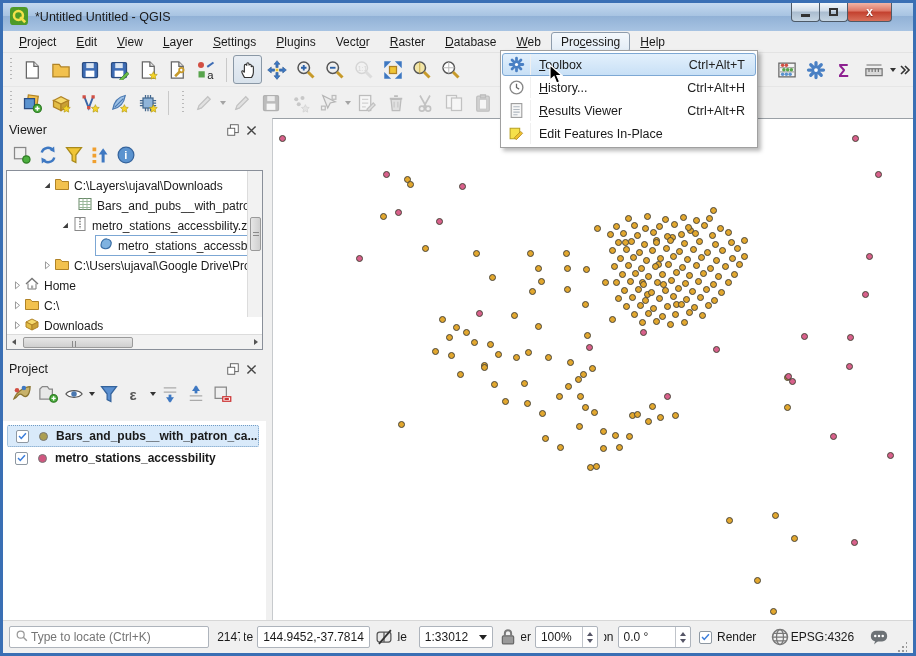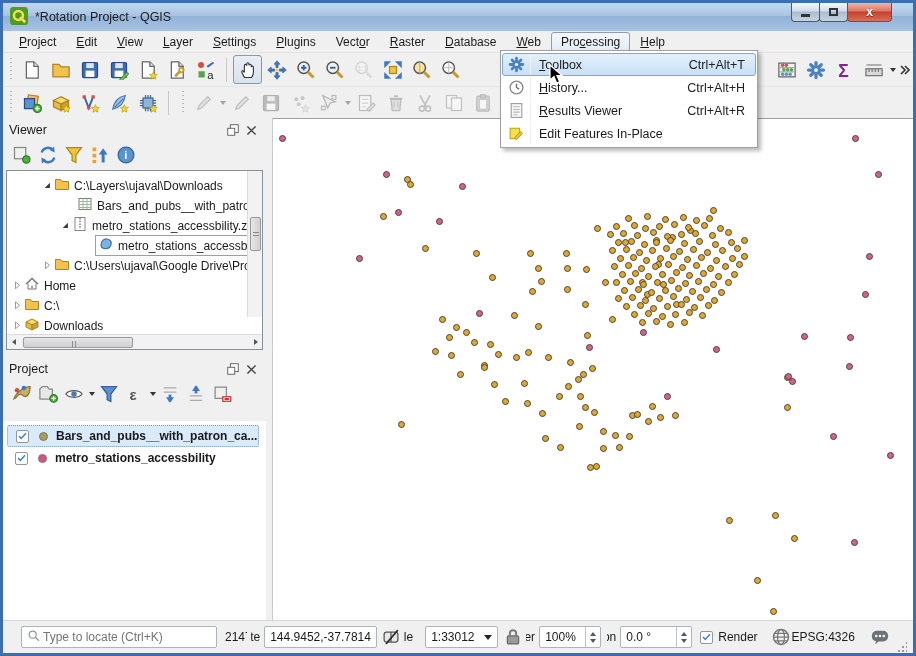--- a/index.html
+++ b/index.html
@@ -77,21 +77,21 @@
       display:flex;align-items:center;justify-content:center;}
   .dot{width:9px;height:9px;border-radius:50%;margin-left:10px;border:1px solid #777;flex:0 0 9px;}
   #vsplit{position:absolute;left:263px;top:0;width:6px;height:502px;background:#f0f0f0;}
   
   #canvas{position:absolute;left:269px;top:0;width:641px;height:502px;background:#fff;border-top:1px solid #9aa0a6;border-left:1px solid #c7cacd;overflow:hidden;}
   .pt{position:absolute;width:7px;height:7px;border-radius:50%;border:1.5px solid #4a463a;}
   
   #statusbar{position:absolute;left:0;top:617px;width:910px;height:33px;background:#f0f0f0;border-top:1px solid #d7d7d7;
      display:flex;align-items:center;padding:0 6px;font-size:12px;}
   .sb-input{background:#fff;border:1px solid #aeb4bc;border-radius:2px;height:22px;display:flex;align-items:center;padding:0 5px;}
-  #locator{width:230px;color:#8e8e8e;margin-left:12px;}
+  #locator{width:230px;color:#8e8e8e;}
   #locator input{border:none;outline:none;width:100%;font:12px "Liberation Sans",sans-serif;color:#333;background:transparent;}
   .clip{overflow:hidden;white-space:nowrap;direction:rtl;display:inline-block;}
   .spin{margin-left:auto;width:15px;height:20px;border-left:1px solid #c0c4ca;display:flex;flex-direction:column;align-items:center;justify-content:center;}
   .spin i{width:0;height:0;border-left:3px solid transparent;border-right:3px solid transparent;display:block;margin:1.5px 0;}
   .spin .up{border-bottom:4px solid #556;}
   .spin .dn{border-top:4px solid #556;}
   .combo-tri{margin-left:auto;width:0;height:0;border-left:4px solid transparent;border-right:4px solid transparent;border-top:5px solid #222;}
   #resize-grip{width:12px;height:12px;margin-left:6px;align-self:flex-end;
      background:
       radial-gradient(circle at 10px 2px,#9a9a9a 1.2px,transparent 1.4px),
@@ -115,21 +115,21 @@
 <body>
 
 <div id="win">
 
   <div id="titlebar">
     <span><svg width="18" height="18" viewBox="0 0 16 16">
           <rect x="0" y="0" width="16" height="16" rx="3" fill="#4e9a28"></rect>
           <circle cx="7.5" cy="7.5" r="4" fill="none" stroke="#f5e14a" stroke-width="2.2"></circle>
           <path d="M9 9l4.5 4.5" stroke="#f5e14a" stroke-width="2.4"></path>
         </svg></span>
-    <span class="title">*Rotation Project - QGIS</span>
+    <span class="title">*Untitled Untitled - QGIS</span>
   </div>
   <div id="winbtns">
     <div class="wbtn">
         <span class="glyph-min"></span>
       </div>
     <div class="wbtn">
         <span class="glyph-max"></span>
       </div>
     <div class="wbtn close">
         <span class="glyph-x">x</span>

